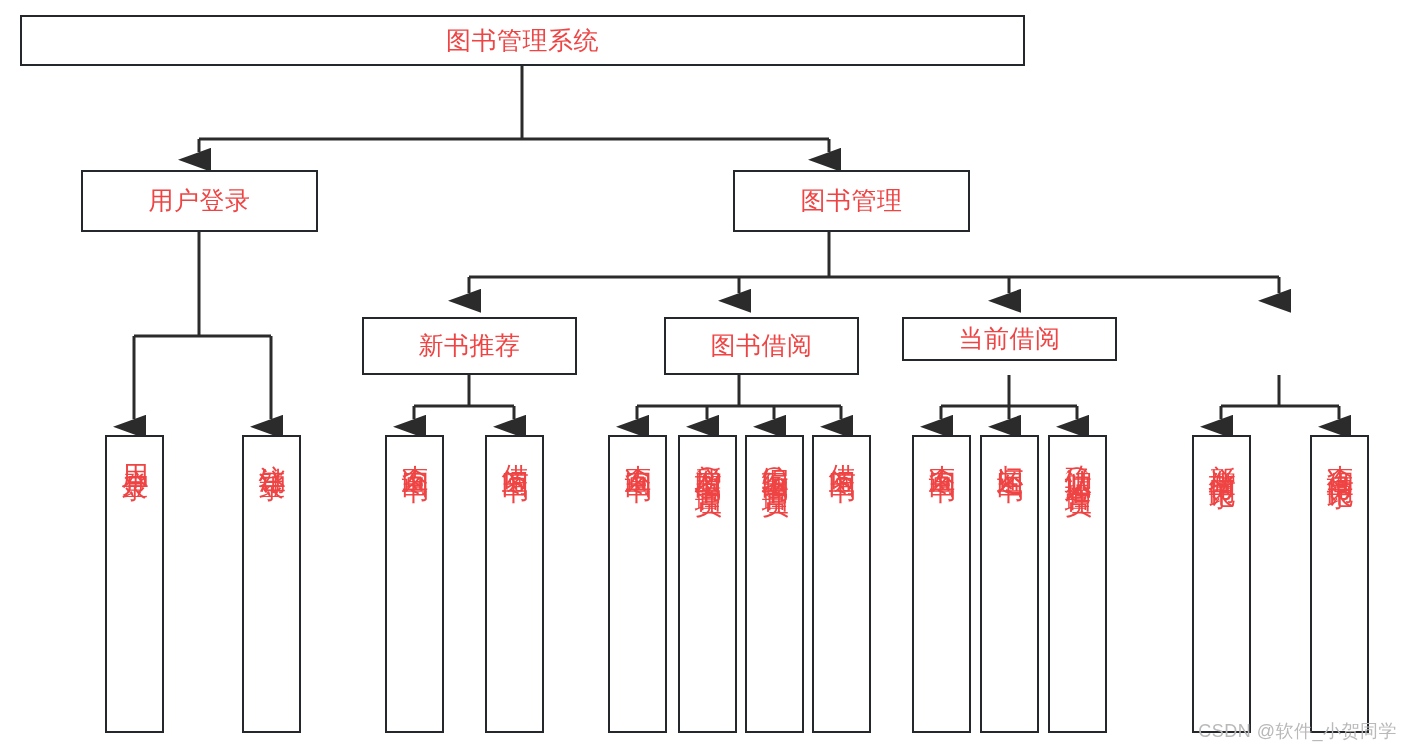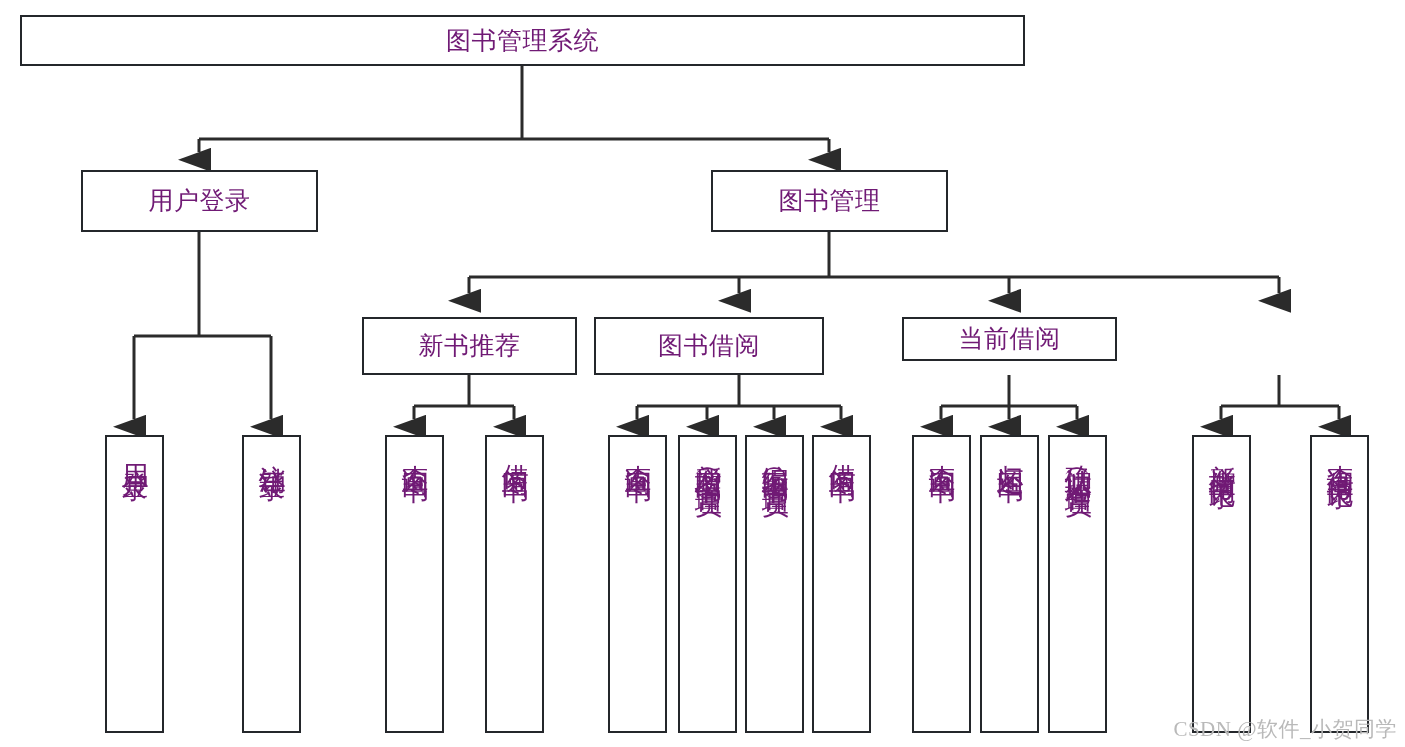--- a/index.html
+++ b/index.html
@@ -19,21 +19,21 @@
     pointer-events:none;
   }
   .node{
     position:absolute;
     box-sizing:border-box;
     background:#ffffff;
     border:2.5px solid #24272b;
     display:flex;
     align-items:center;
     justify-content:center;
-    color:#701a75;
+    color:#ef4444;
     z-index:2;
   }
   .node .lbl{
     display:block;
     text-align:center;
     line-height:1.18;
     white-space:pre;
   }
   
   .node.h .lbl{
@@ -51,26 +51,26 @@
     writing-mode:vertical-rl;
     text-orientation:upright;
     font-size:27px;
     line-height:1.02;
     letter-spacing:4px;
     white-space:pre;
   }
   .watermark{
     position:absolute;
     right:8px;bottom:4px;
-    font-size:21px;
+    font-size:18px;
     color:#b9b9b9;
     letter-spacing:0.5px;
     z-index:5;
     white-space:nowrap;
-    font-family:Liberation Serif, serif;
+    font-family:Liberation Sans, sans-serif;
   }
 </style>
 </head>
 <body>
 
 <div id="diagram">
 
   <svg id="wires" viewBox="0 0 1405 747">
     <defs>
       <marker id="arrow" markerWidth="12" markerHeight="12" refX="1.4" refY="4" orient="auto" markerUnits="strokeWidth">
@@ -121,28 +121,28 @@
     </g>
   </svg>
 
   <div class="node h root" style="left:20px;top:15px;width:1005px;height:51px;">
     <span class="lbl">图书管理系统</span>
   </div>
 
   <div class="node h" style="left:81px;top:170px;width:237px;height:62px;">
     <span class="lbl">用户登录</span>
   </div>
-  <div class="node h" style="left:711px;top:170px;width:237px;height:62px;">
+  <div class="node h" style="left:733px;top:170px;width:237px;height:62px;">
     <span class="lbl">图书管理</span>
   </div>
 
   <div class="node h" style="left:362px;top:317px;width:215px;height:58px;">
     <span class="lbl">新书推荐</span>
   </div>
-  <div class="node h" style="left:594px;top:317px;width:230px;height:58px;">
+  <div class="node h" style="left:664px;top:317px;width:195px;height:58px;">
     <span class="lbl">图书借阅</span>
   </div>
   <div class="node h" style="left:902px;top:317px;width:215px;height:44px;">
     <span class="lbl">当前借阅</span>
   </div>
 
   <div class="node v" style="left:105px;top:435px;width:59px;height:298px;">
     <span class="lbl">用户登录</span>
   </div>
   <div class="node v" style="left:242px;top:435px;width:59px;height:298px;">

